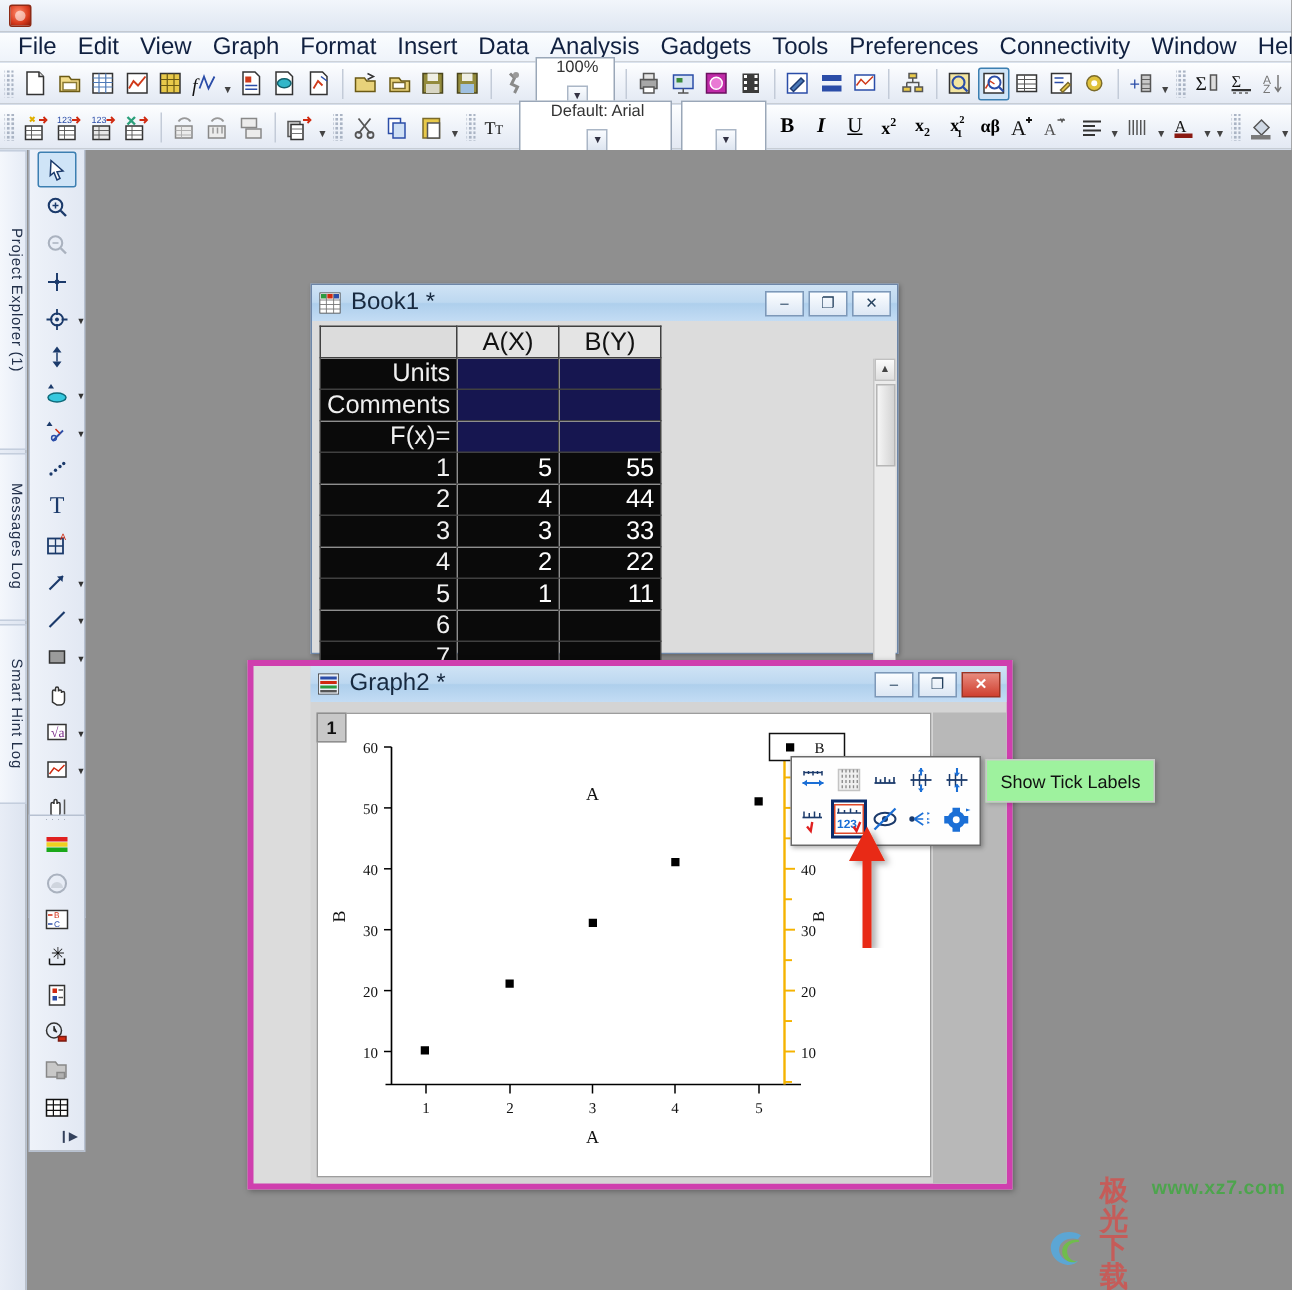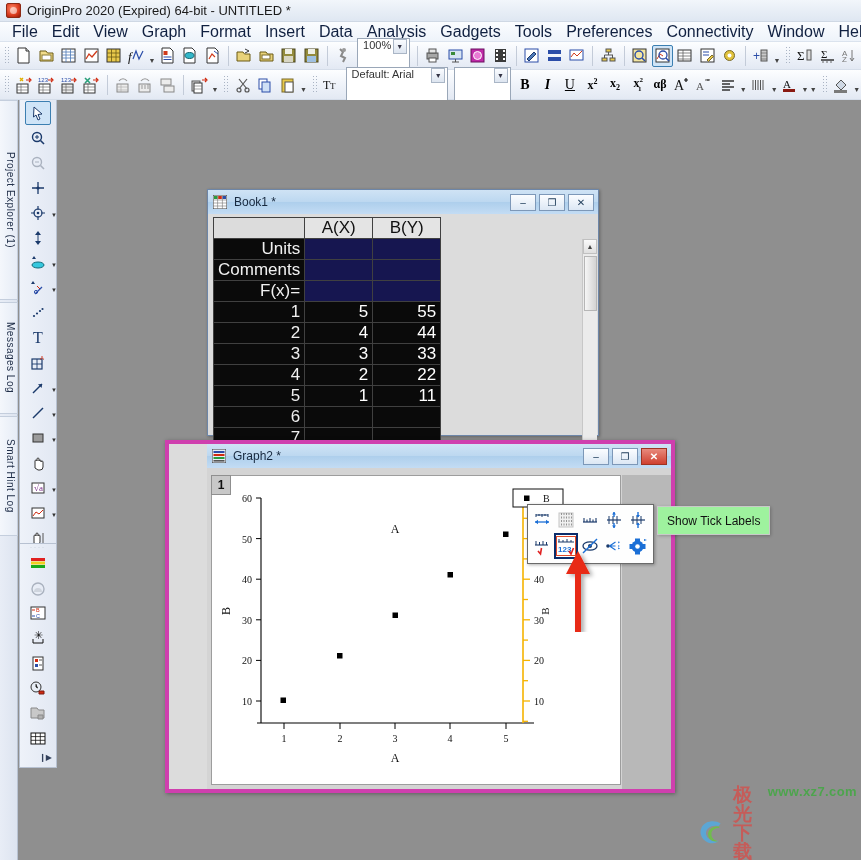--- a/index.html
+++ b/index.html
@@ -63,22 +63,22 @@
     border:1px solid transparent; border-radius:2px;
     position:relative; cursor:default;
   }
   .tbtn.sel{ border:1px solid #3c7fb1; background:#cfe4f7; }
   .tsep { width:1px; height:20px; background:#c3cbd8; margin:0 4px; }
   .dropmark { width:9px; height:22px; display:flex; align-items:flex-end; justify-content:center;
               font-size:7px; color:#444; padding-bottom:3px; }
 
   .combo {
     height:35px; border:1px solid #9aa7b8; background:#fff;
-    display:flex; align-items:flex-start; justify-content:space-between;
-    font-size:11px; color:#333; padding:0 2px 0 5px; margin:0 3px;
+    display:flex; align-items:center; justify-content:space-between;
+    font-size:11px; color:#333; padding:0 2px 0 5px; margin:0 3px;flex-direction:column;
   }
   .combo .cv{ overflow:hidden; white-space:nowrap;}
   .combo .cbtn {
     width:14px;height:15px; background:linear-gradient(to bottom,#fafcff,#dde5f0);
     border:1px solid #aab6c6; display:flex;align-items:center;justify-content:center;
     font-size:7px; color:#334;
   }
 
   
   #leftdock {
@@ -128,21 +128,21 @@
   #bookwin {
     position:absolute; left:207px; top:189px; width:392px; height:247px;
     border:1px solid #6d86a8; background:#dfdfdf;
     box-shadow:1px 1px 3px rgba(0,0,0,.3);
   }
   .wtitle {
     height:24px; display:flex; align-items:center; padding-left:5px;
     background: linear-gradient(to bottom,#cfe3f5 0%, #bdd8f0 48%, #aecfec 52%, #c3dcf4 100%);
   }
   .wtitle .wicon{ width:14px;height:14px;margin-right:7px; }
-  .wtitle .wt{ font-size:12px; color:#17293f; flex:1; }
+  .wtitle .wt{ font-size:16px; color:#17293f; flex:1; }
   .wbtns{display:flex; gap:3px; padding-right:4px;}
   .wbtn{
     width:26px;height:17px;border:1px solid #7d98b8;
     background:linear-gradient(to bottom,#fbfdff,#dce7f4);
     display:flex;align-items:center;justify-content:center;font-size:10px;color:#24415e;
   }
   .wbtn.close{ background:linear-gradient(to bottom,#e88a7d,#cf4030); border-color:#9e3322; color:#fff; font-weight:bold;}
   .wbtn.closeg{ background:linear-gradient(to bottom,#fbfdff,#dce7f4); border-color:#7d98b8; color:#24415e; font-weight:normal;}
 
   
@@ -218,21 +218,20 @@
   }
   #wm .wmtxt{ display:flex; line-height:1; }
   #wm .cn{ font-size:19px; font-weight:bold; color:#c85a57; letter-spacing:1px; }
   #wm .url{ font-size:13px; font-weight:bold; color:#4aa64a; letter-spacing:.4px; }
 </style>
 </head>
 <body>
 
 <div id="titlebar">
   <div class="appicon"></div>
-  <div class="ttl">OriginPro 2020 (Expired) 64-bit - UNTITLED *</div>
 </div>
 
 <div id="menubar">
   <div class="grip"></div>
   <div class="mi">File</div>
   <div class="mi">Edit</div>
   <div class="mi">View</div>
   <div class="mi">Graph</div>
   <div class="mi">Format</div>
   <div class="mi">Insert</div>

